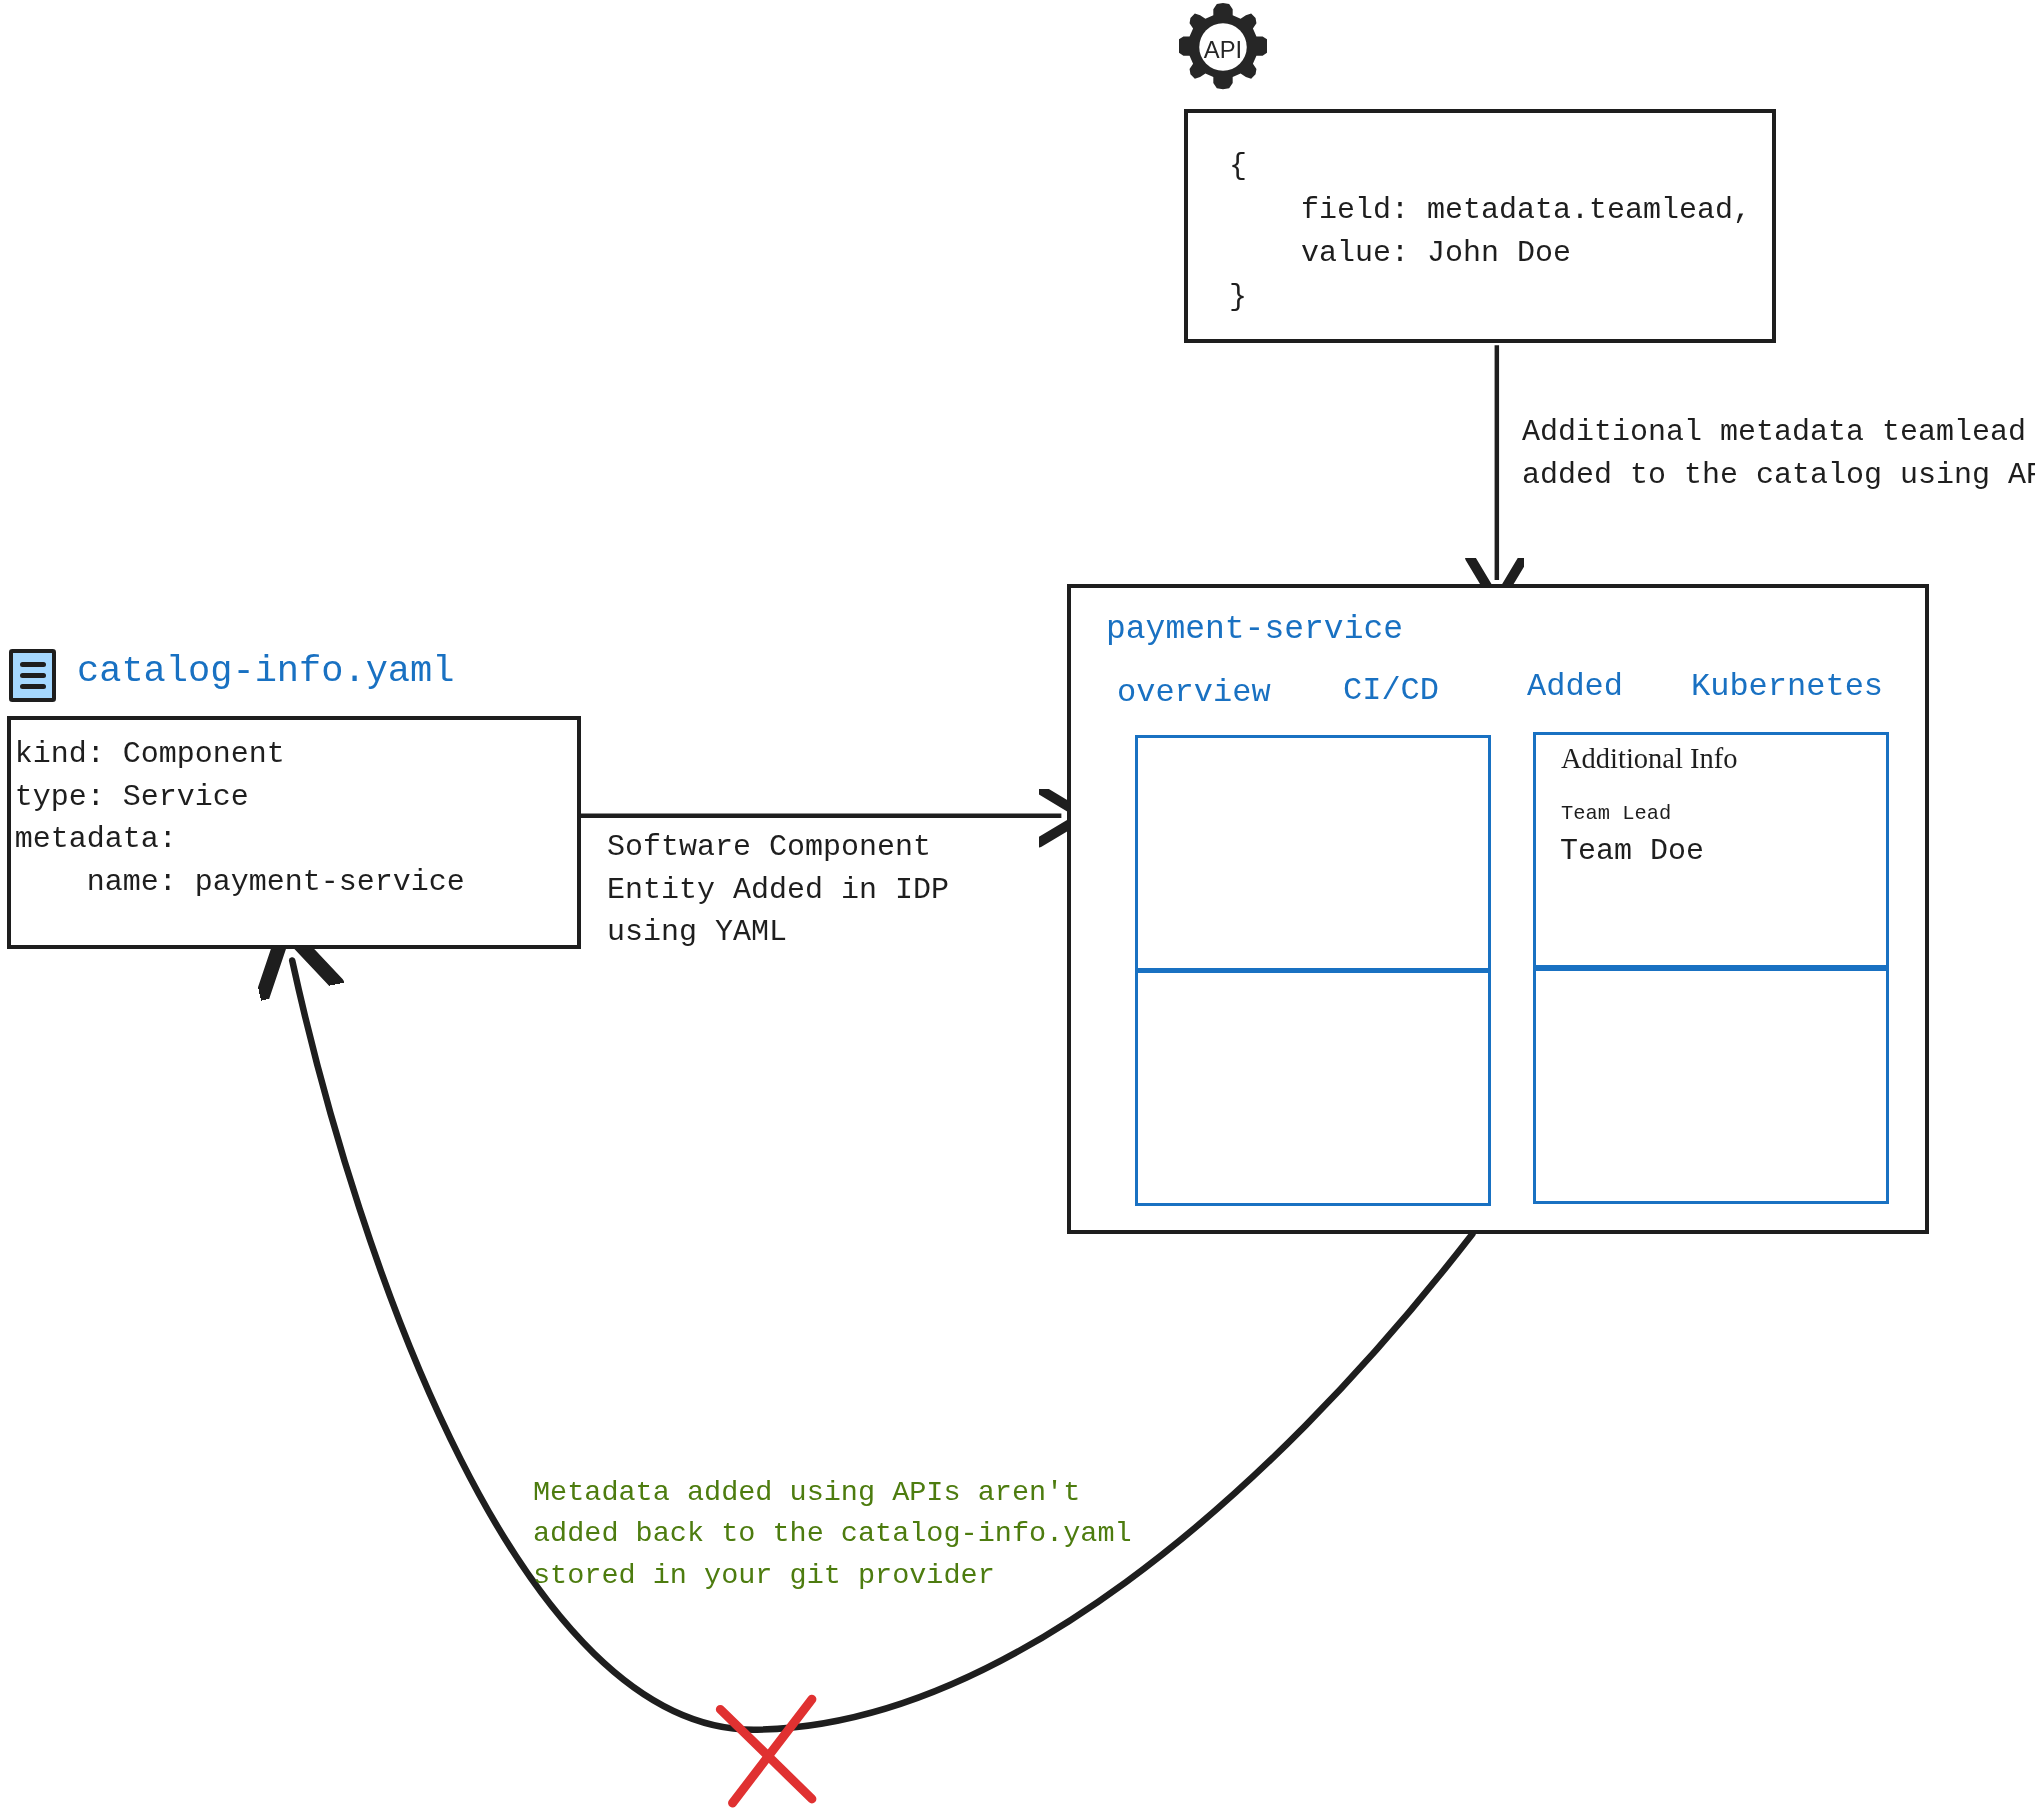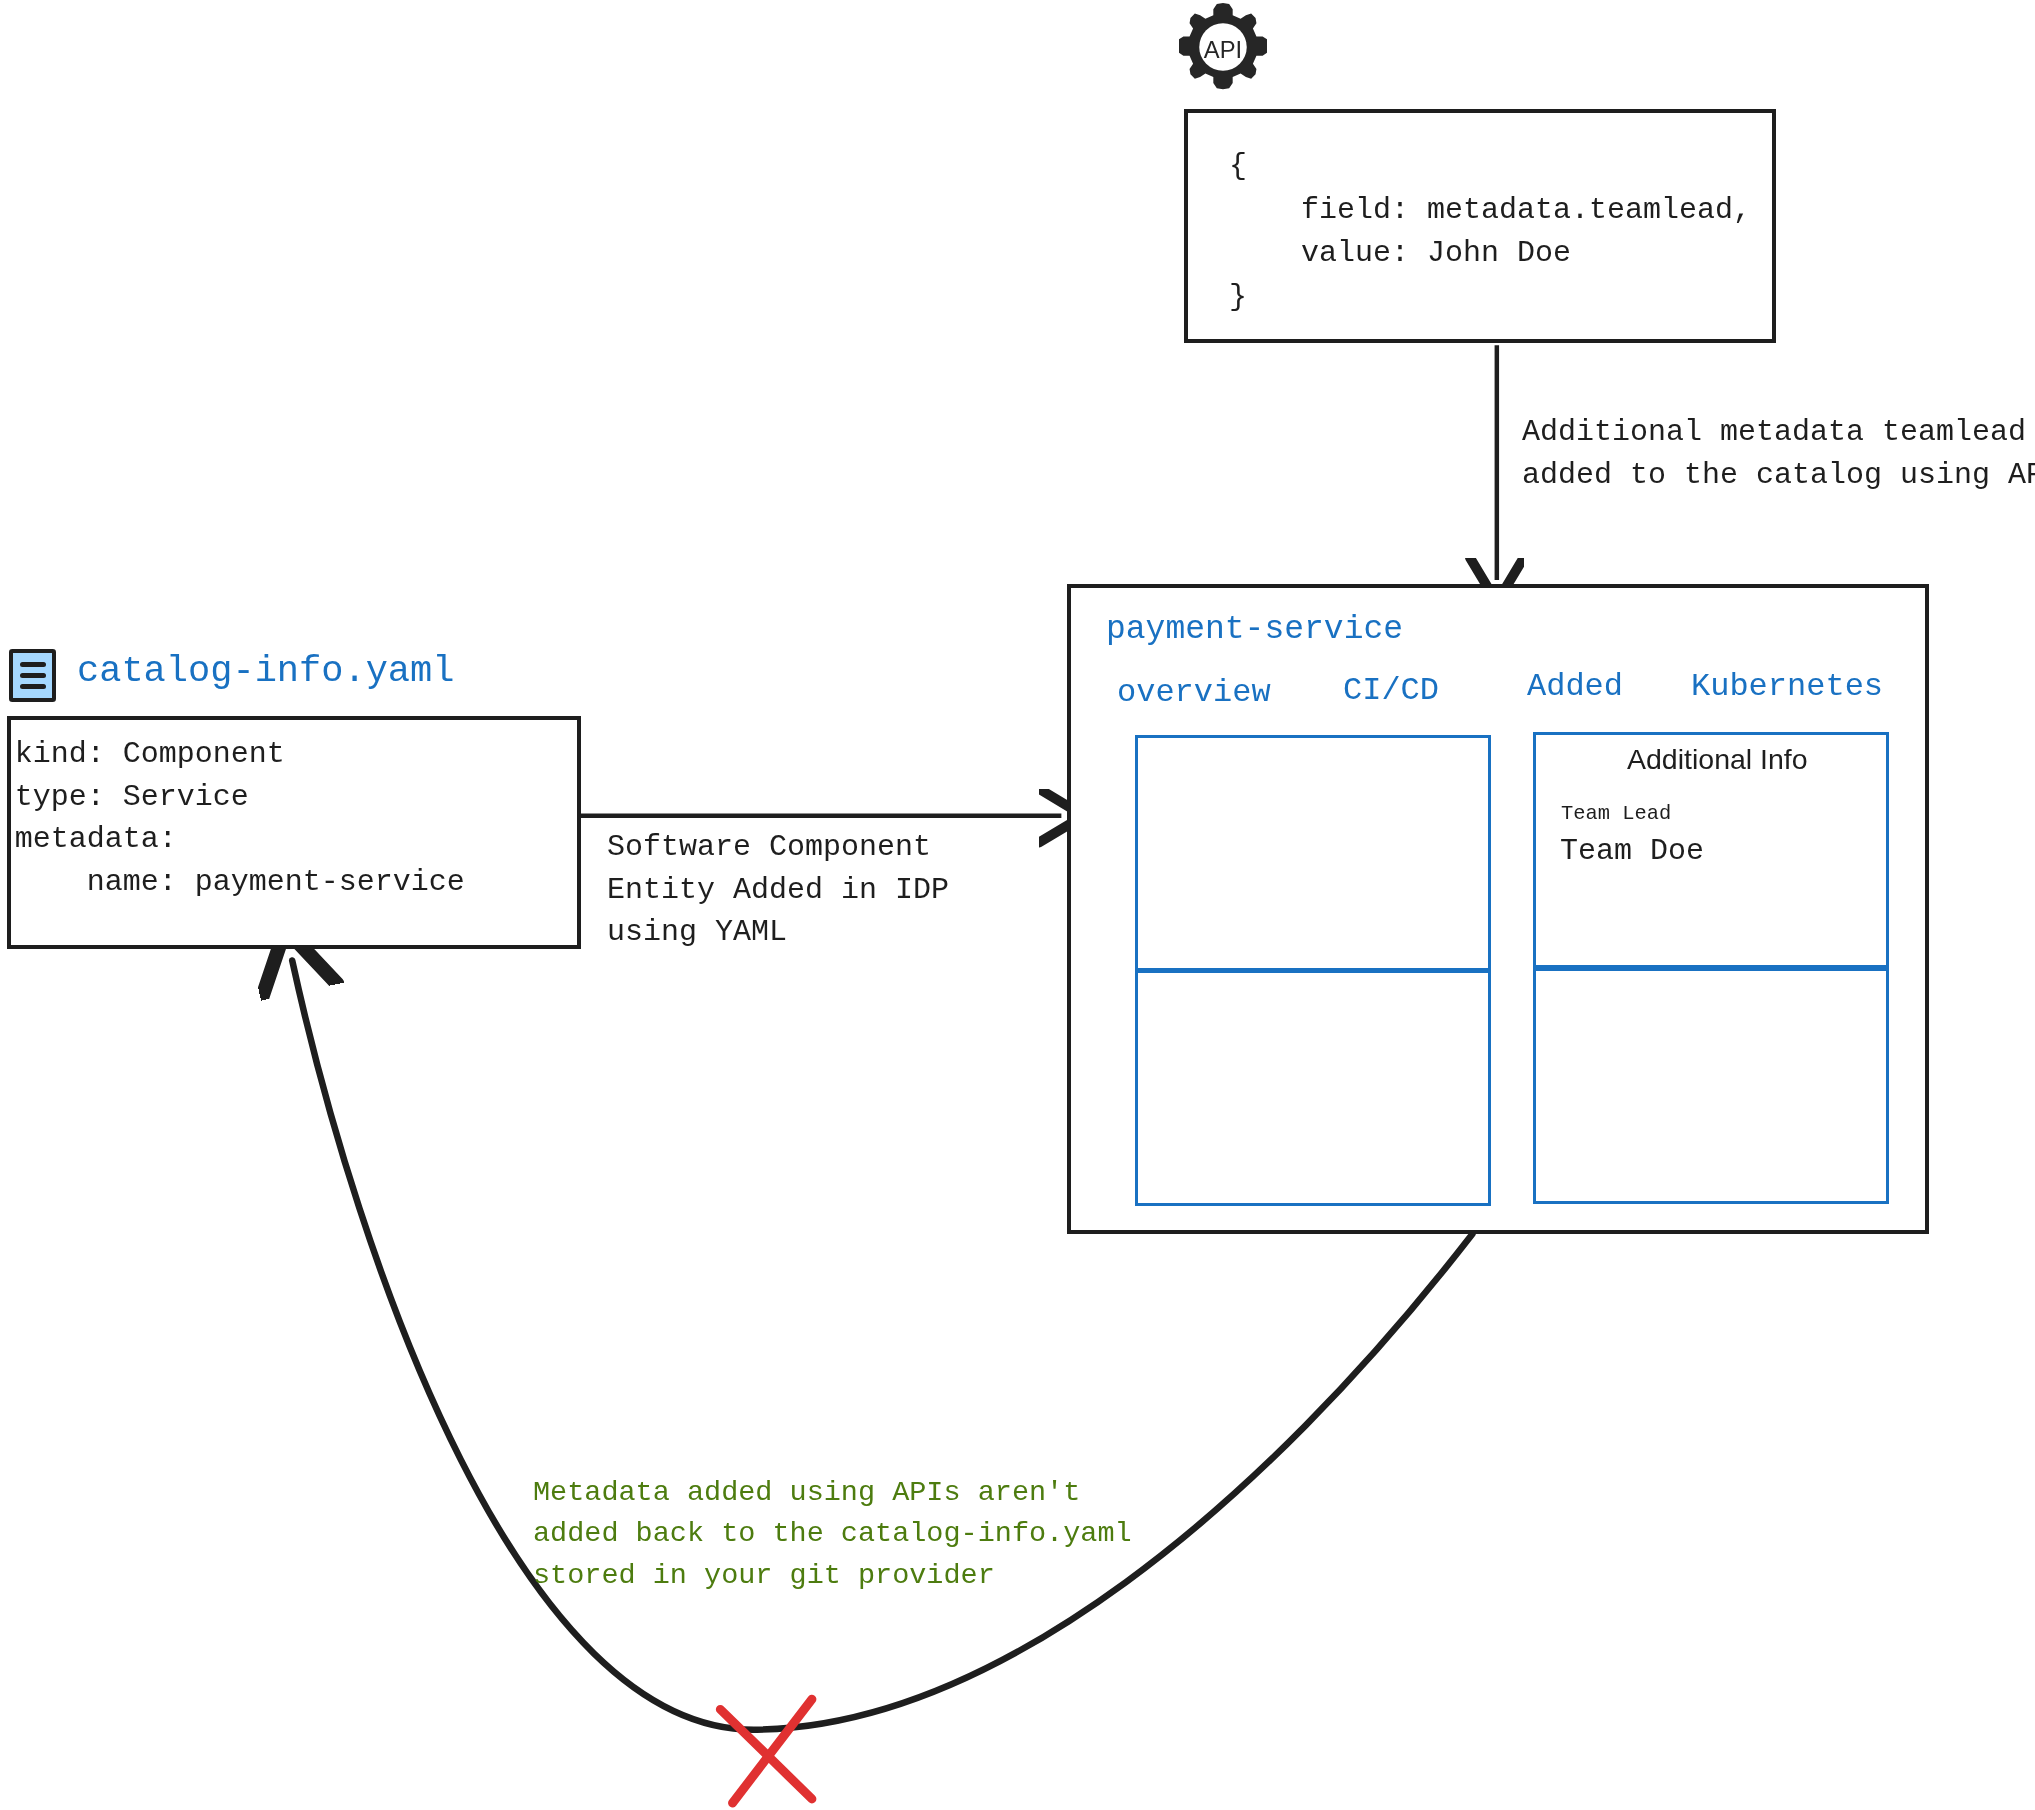--- a/index.html
+++ b/index.html
@@ -117,25 +117,25 @@
   #tab-3 { left: 1691px; top: 668px; }
 
   .blue-card {
     position: absolute;
     border: 3.7px solid #1971c2;
     background: #ffffff;
     box-sizing: border-box;
   }
 
   #info-title {
-    left: 1627px; top: 743px;
+    left: 1561px; top: 743px;
     font-size: 28.5px;
     color: #1e1e1e;
     white-space: nowrap;
-    font-family: Liberation Sans, sans-serif;
+    font-family: Liberation Serif, serif;
   }
   #info-label {
     left: 1561px; top: 802px;
     font-size: 20.4px;
     color: #1e1e1e;
     white-space: nowrap;
     font-family: "Liberation Mono", "DejaVu Sans Mono", monospace;
   }
   #info-value {
     left: 1560px; top: 834px;

